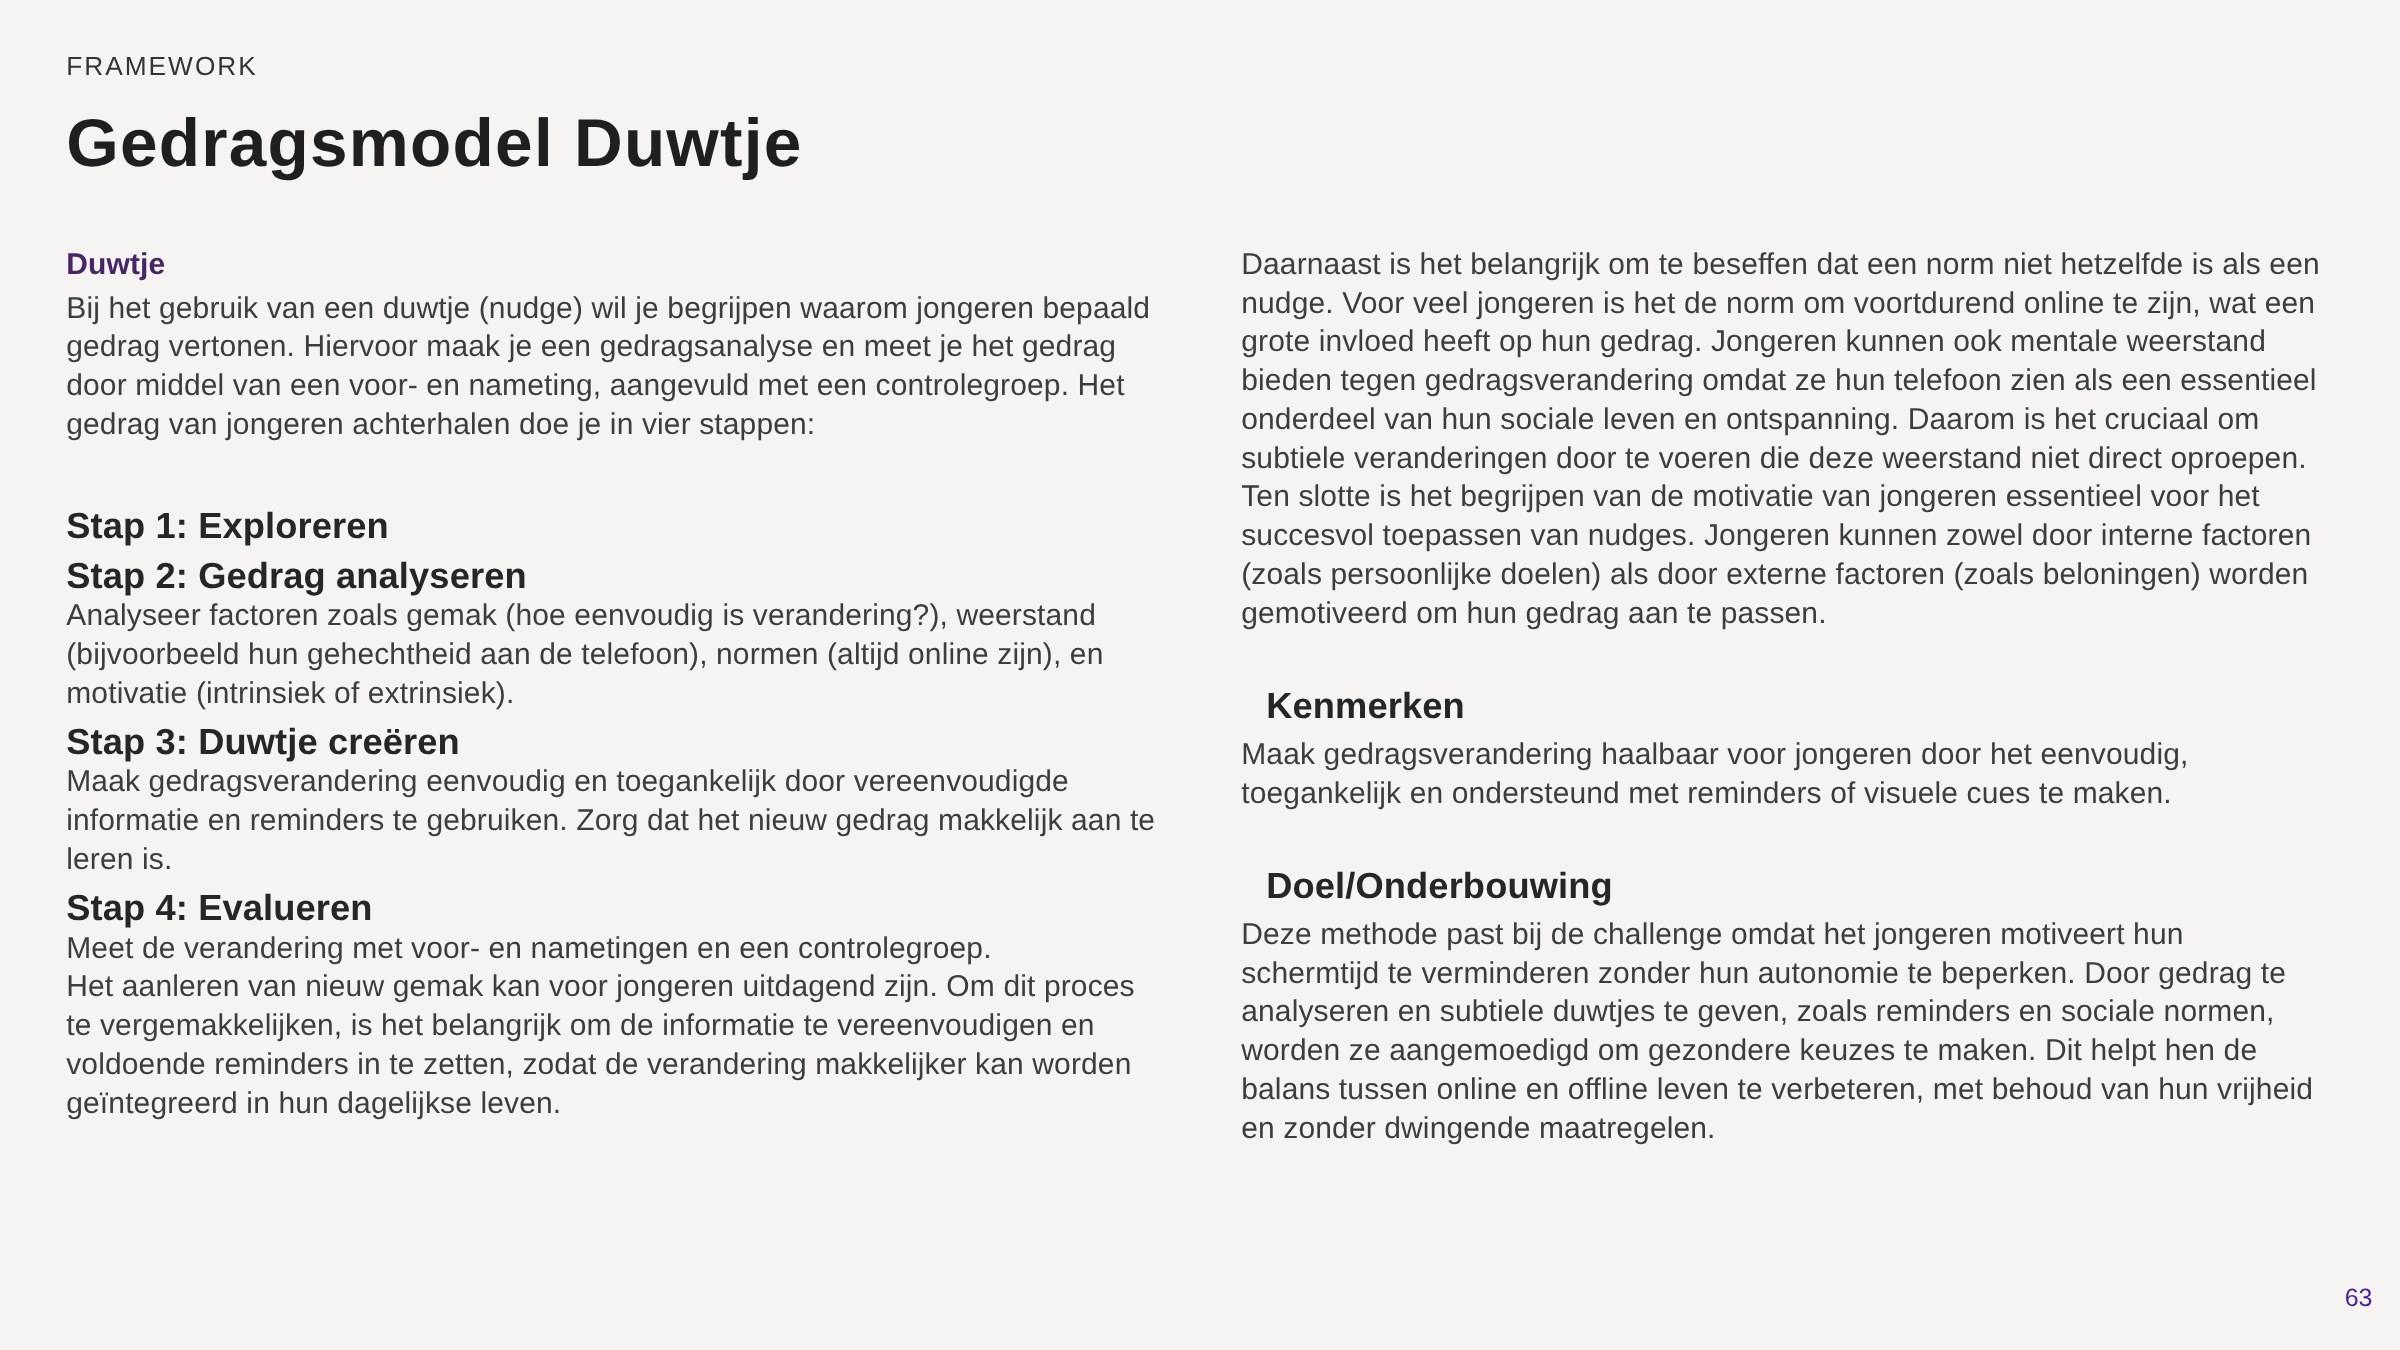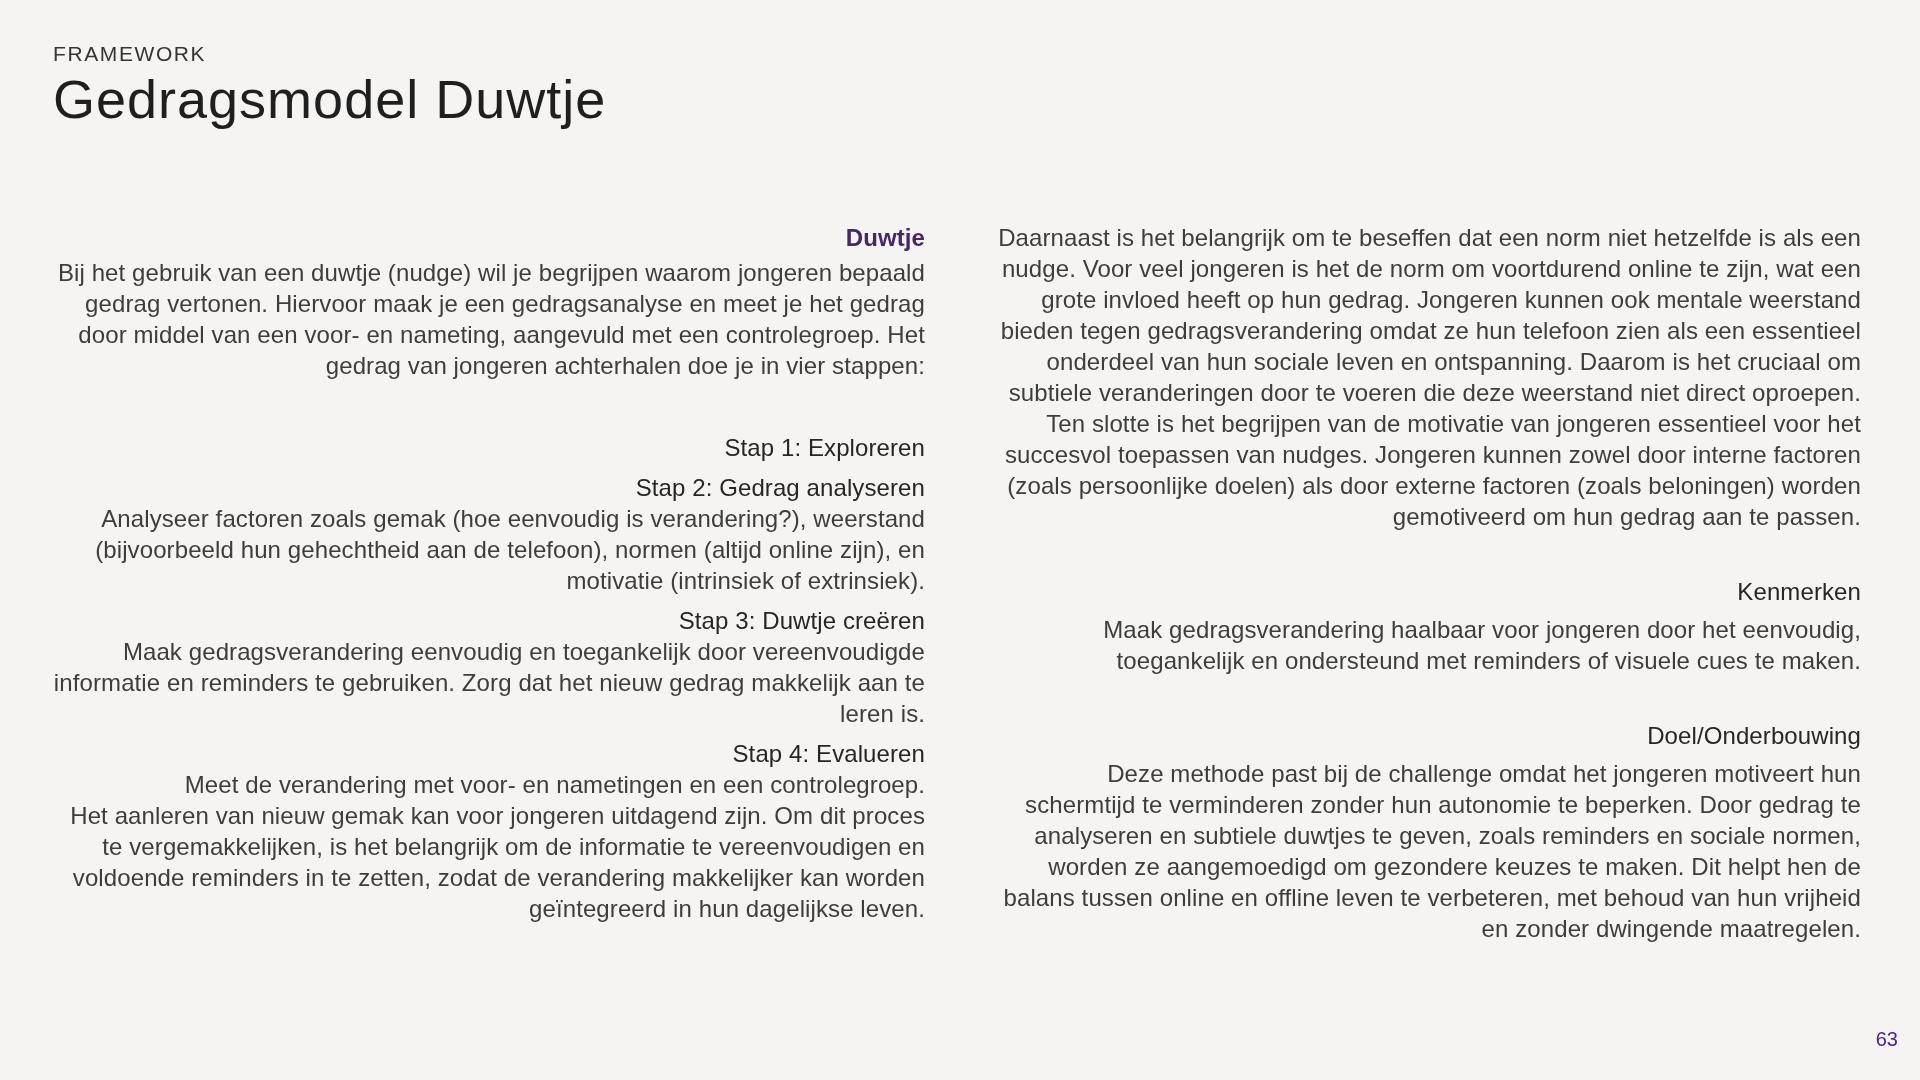--- a/index.html
+++ b/index.html
@@ -27,55 +27,54 @@
   }
 
   .eyebrow {
     font-size: 21px;
     letter-spacing: 1.6px;
     font-weight: 400;
     color: #343434;
   }
 
   .title {
-    margin-top: 2px;
+    margin-top: 18px;
     font-size: 54px;
-    font-weight: 400;
+    font-weight: 700;
     letter-spacing: 1px;
     color: #1F1F1F;
     line-height: 1.15;
   }
 
   
   .col {
     position: absolute;
-    top: 222px;
+    top: 196px;
     font-size: 24px;
     line-height: 31px;
     letter-spacing: 0.1px;
-    text-align: right;
   }
 
   .col-left  { left: 53px;  width: 872px; }
   .col-right { left: 993px; width: 868px; }
 
   p.body { margin: 0; color: #3D3D3D; }
 
   h2.accent-heading {
     font-size: 24px;
     line-height: 31px;
     font-weight: 700;
     color: #482666;
     margin: 0 0 4px 0;
   }
 
   h3.sub-heading {
-    font-size: 24px;
+    font-size: 29px;
     line-height: 31px;
-    font-weight: 400;
+    font-weight: 700;
     color: #262626;
     margin: 0;
   }
 
   .steps { margin-top: 51px; }
   .step + .step { margin-top: 9px; }
 
   .outro { margin-top: 10px; }
 
   .rsection { margin-top: 44px; }

